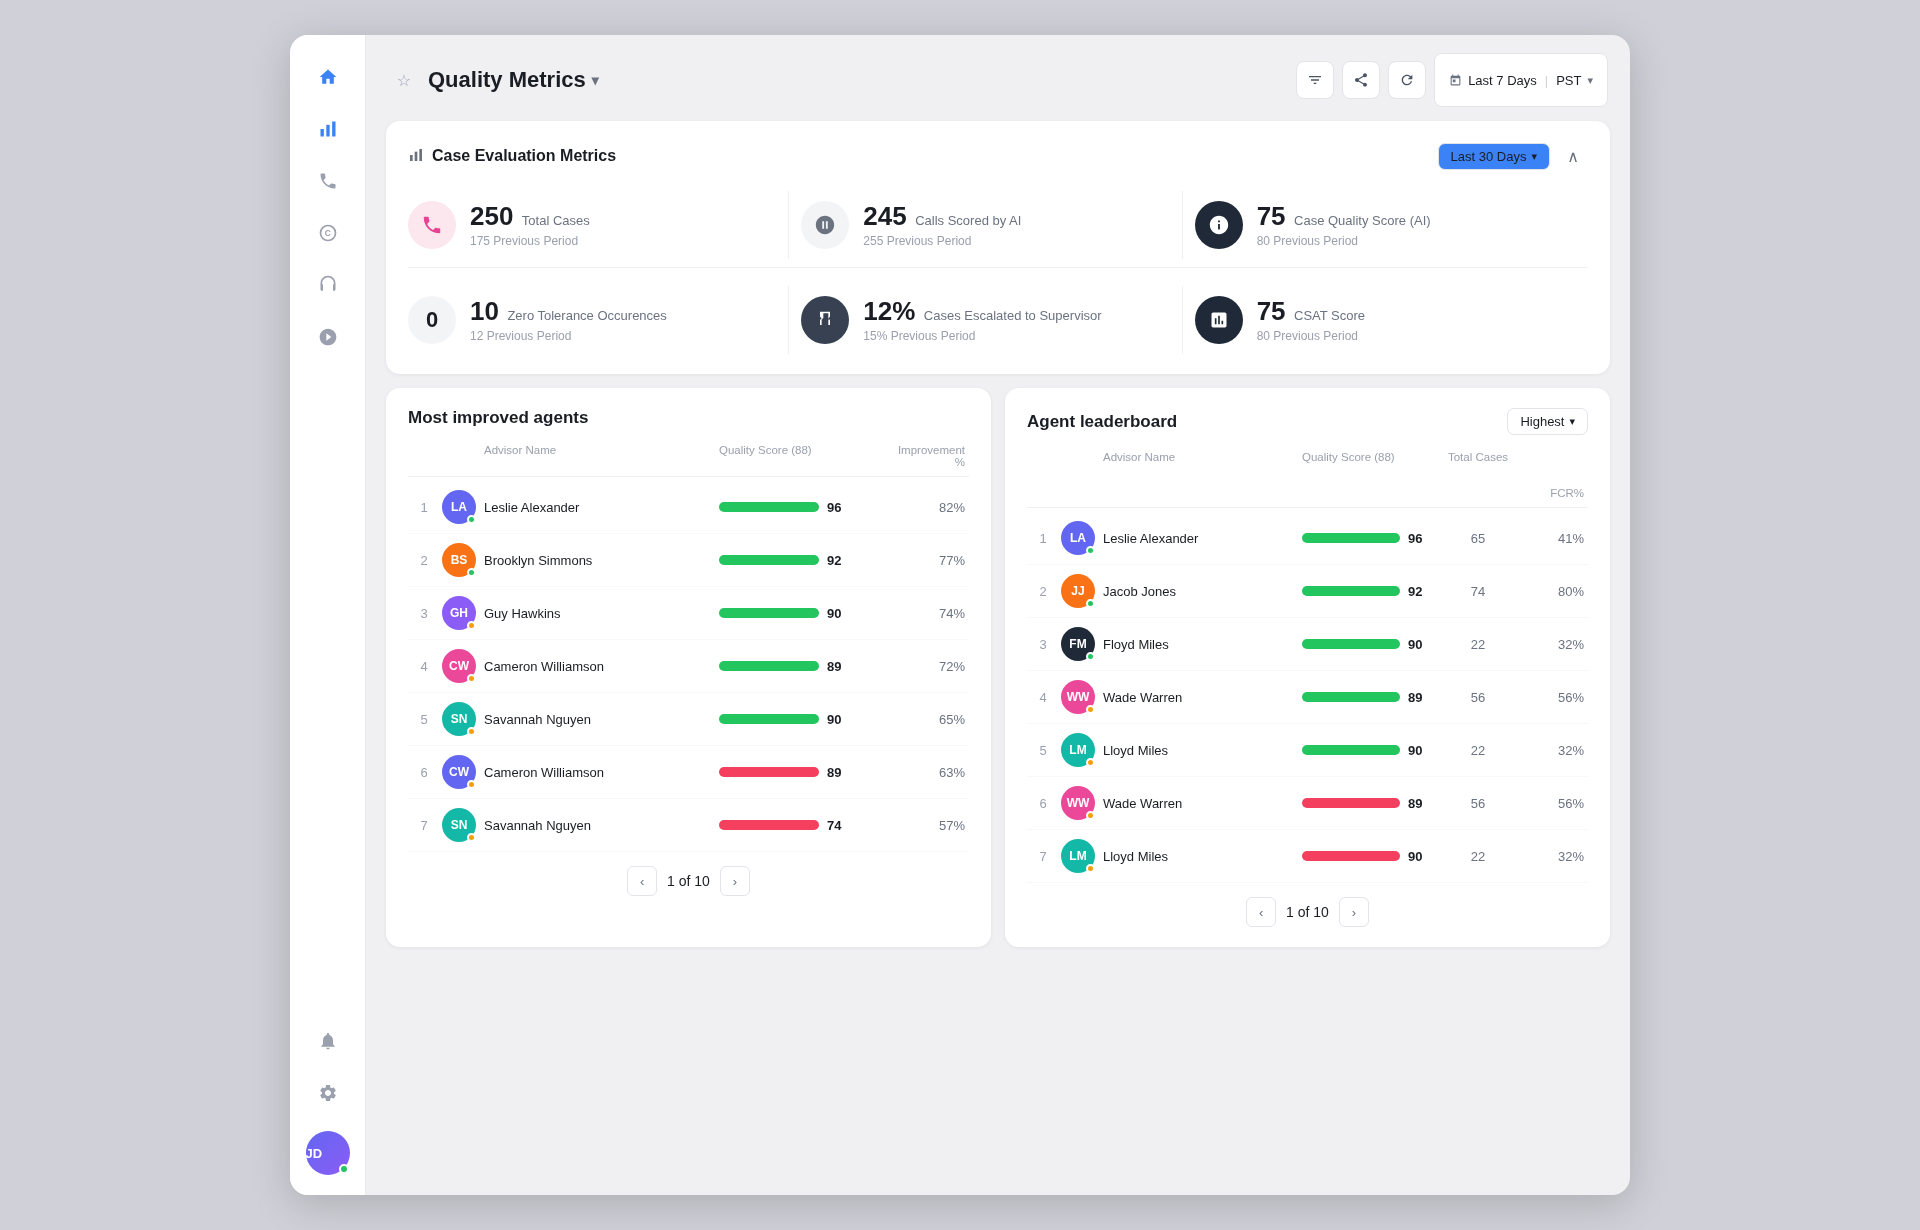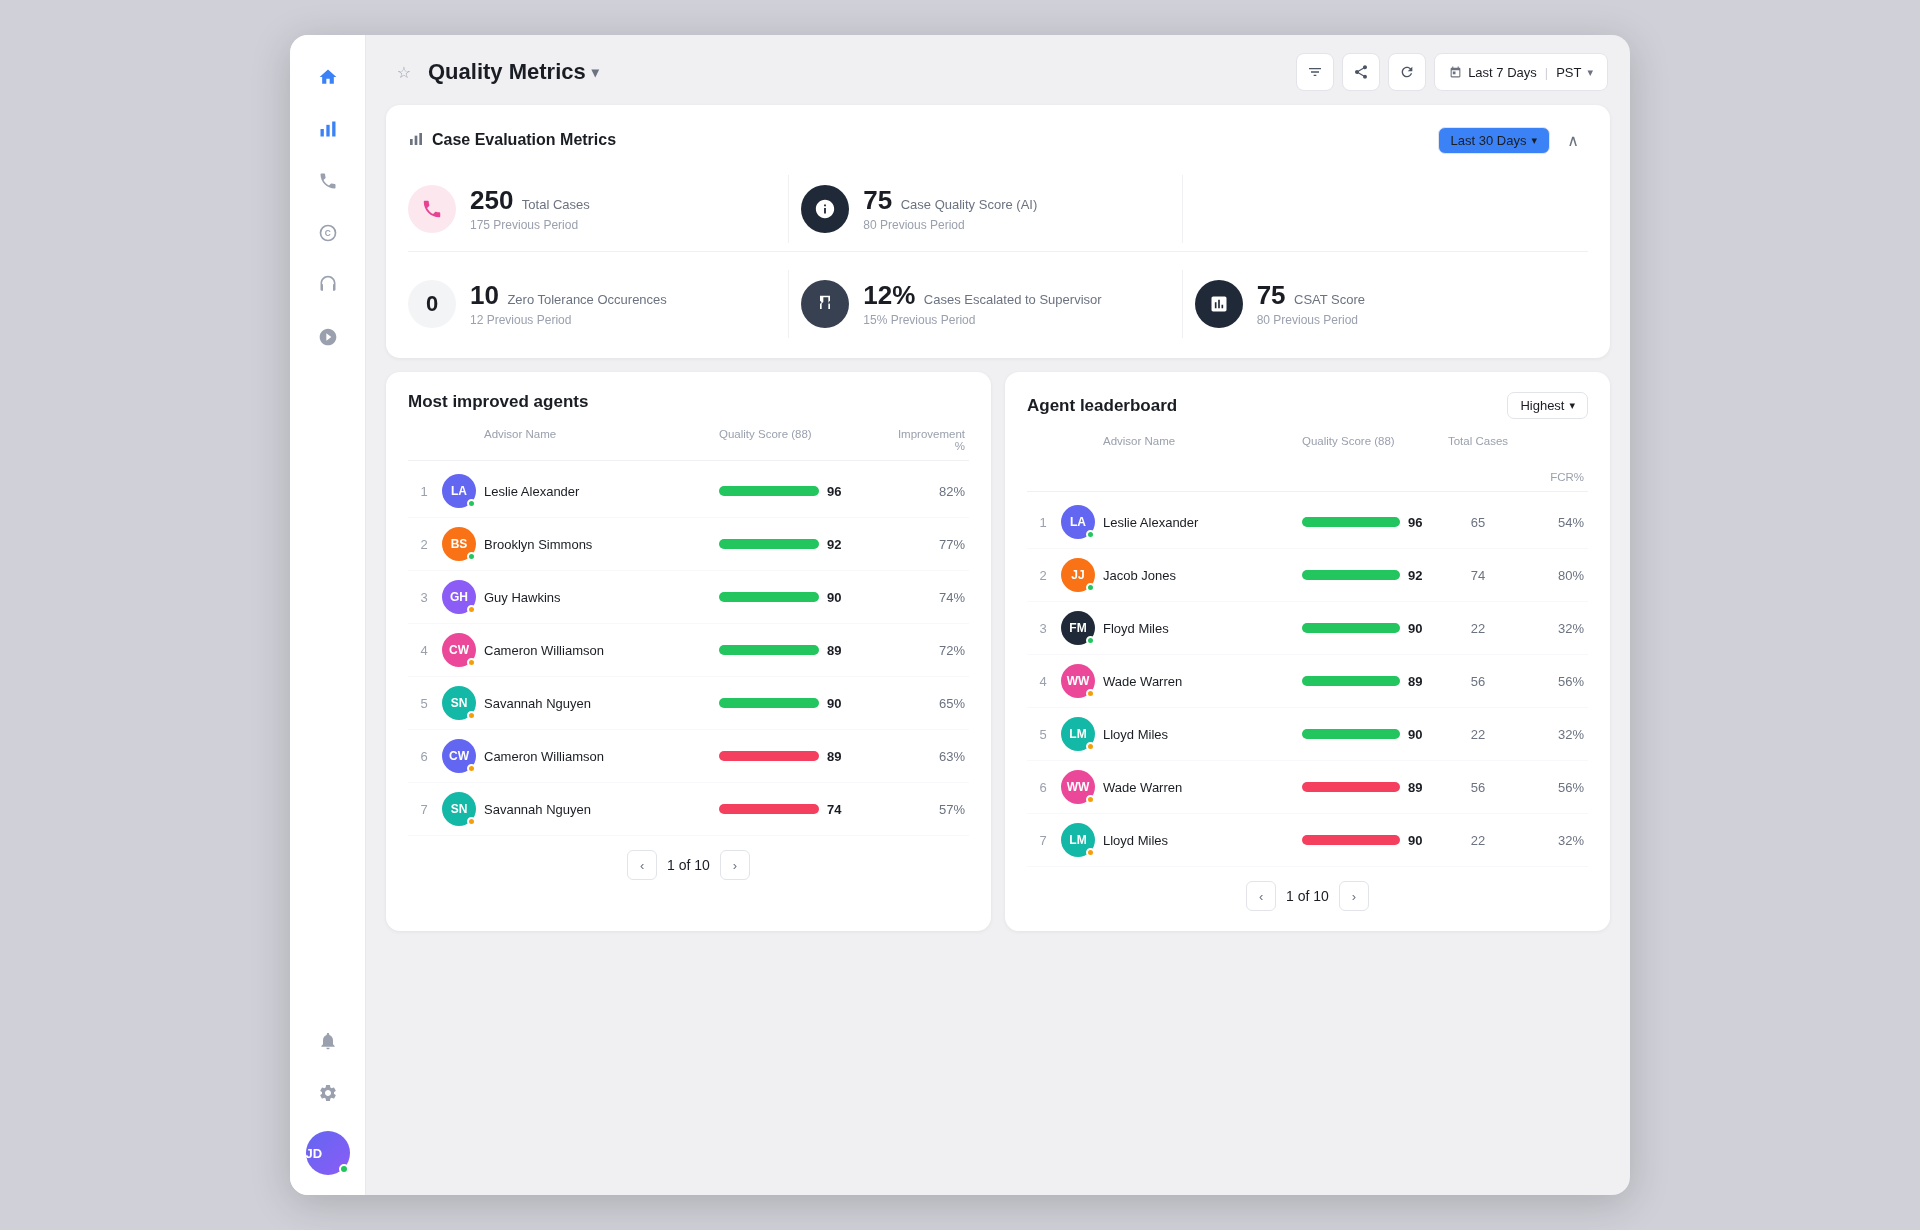--- a/index.html
+++ b/index.html
@@ -134,21 +134,21 @@
       border: 1.5px solid #e2e4ea;
       background: #fff;
       color: #4b5563;
       font-size: 16px;
     }
     .date-range-btn {
       display: flex;
       align-items: center;
       gap: 6px;
       padding: 0 14px;
-      height: 38px;
+      height: 54px;
       border-radius: 8px;
       border: 1.5px solid #e2e4ea;
       background: #fff;
       cursor: pointer;
       font-size: 13px;
       font-weight: 500;
       color: #1a1d23;
     }
     .date-range-divider {
       color: #d0d0d8;
@@ -542,20 +542,34 @@
           </div>
           <div class="metric-text">
             <div>
               <span class="big-num">250</span>
               <span class="label">Total Cases</span>
             </div>
             <div class="prev">175 Previous Period</div>
           </div>
         </div>
 
+        <div class="metric-item">
+          <div class="metric-icon-wrap metric-icon-gray">
+            <svg width="22" height="22" viewBox="0 0 24 24" fill="currentColor">
+                <path d="M12 2C6.48 2 2 6.48 2 12s4.48 10 10 10 10-4.48 10-10S17.52 2 12 2zm-1 14H9V8h2v8zm4 0h-2V8h2v8z"></path>
+              </svg>
+          </div>
+          <div class="metric-text">
+            <div>
+              <span class="big-num">245</span>
+              <span class="label">Calls Scored by AI</span>
+            </div>
+            <div class="prev">255 Previous Period</div>
+          </div>
+        </div>
 
         <div class="metric-item">
           <div class="metric-icon-wrap metric-icon-dark">
             <svg width="22" height="22" viewBox="0 0 24 24" fill="white">
                 <path d="M12 2C6.48 2 2 6.48 2 12s4.48 10 10 10 10-4.48 10-10S17.52 2 12 2zm1 15h-2v-6h2v6zm0-8h-2V7h2v2z"></path>
               </svg>
           </div>
           <div class="metric-text">
             <div>
               <span class="big-num">75</span>
@@ -751,21 +765,21 @@
     <div class="avatar-cell">
       <div class="avatar-placeholder" style="background:#6366f1;">LA</div>
       <div class="status-dot dot-green"></div>
     </div>
     <div class="agent-name">Leslie Alexander</div>
     <div class="bar-cell">
       <div class="bar-bg bar-green" style="width:71px;"></div>
       <span class="bar-score">96</span>
     </div>
     <div class="total-cases-cell">65</div>
-    <div class="fcr-cell">54%</div>
+    <div class="fcr-cell">41%</div>
   </div>
             <div class="table-row leaderboard-row">
     <div class="row-num">2</div>
     <div class="avatar-cell">
       <div class="avatar-placeholder" style="background:#f97316;">JJ</div>
       <div class="status-dot dot-green"></div>
     </div>
     <div class="agent-name">Jacob Jones</div>
     <div class="bar-cell">
       <div class="bar-bg bar-green" style="width:59px;"></div>

